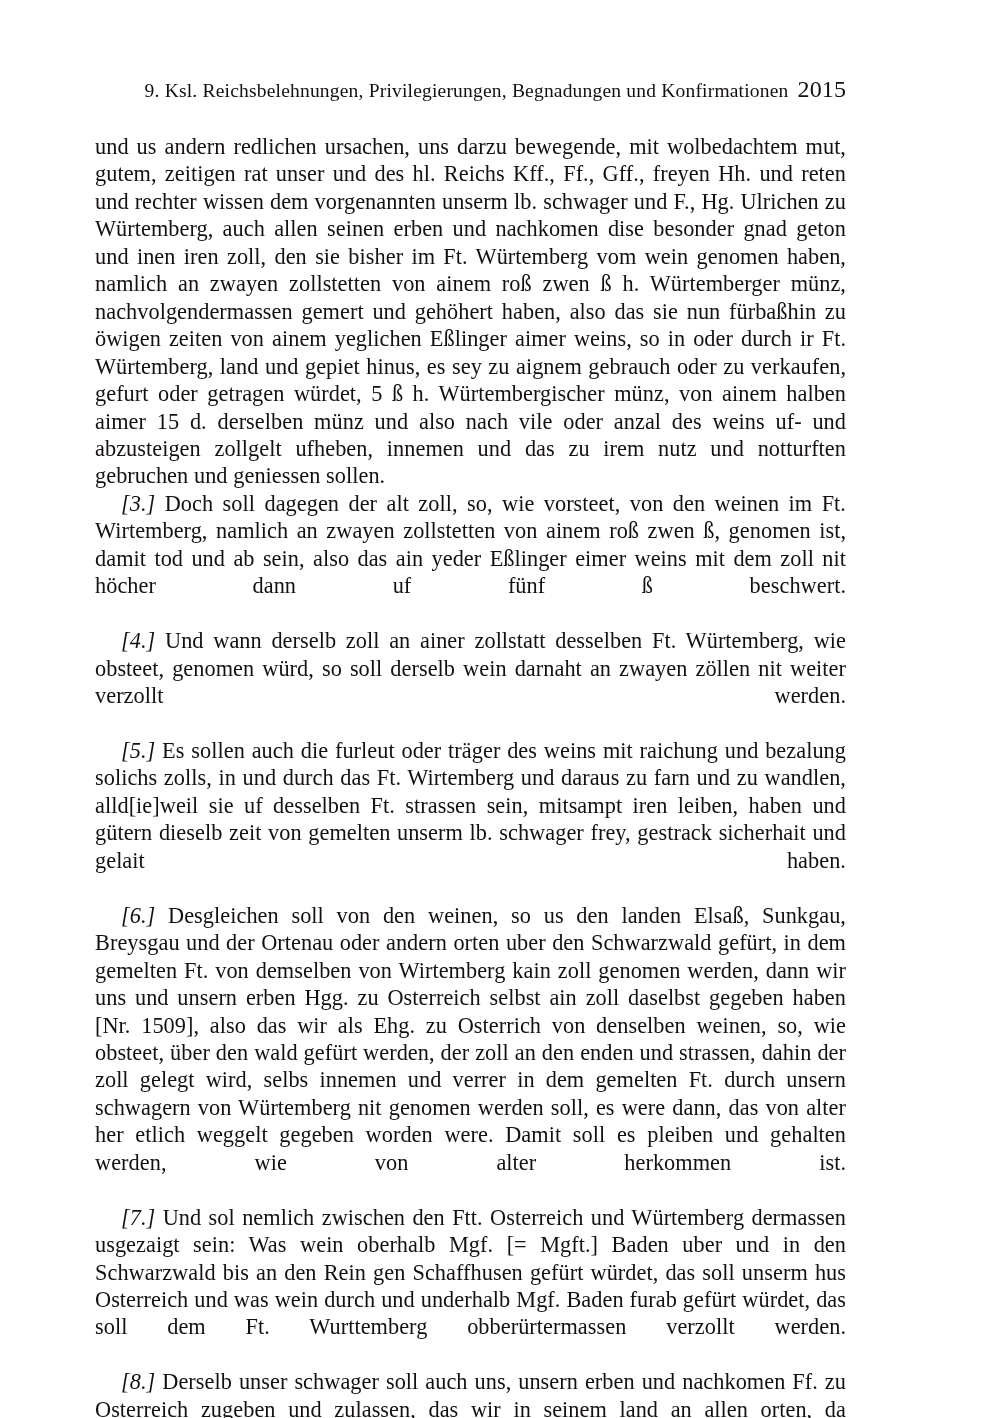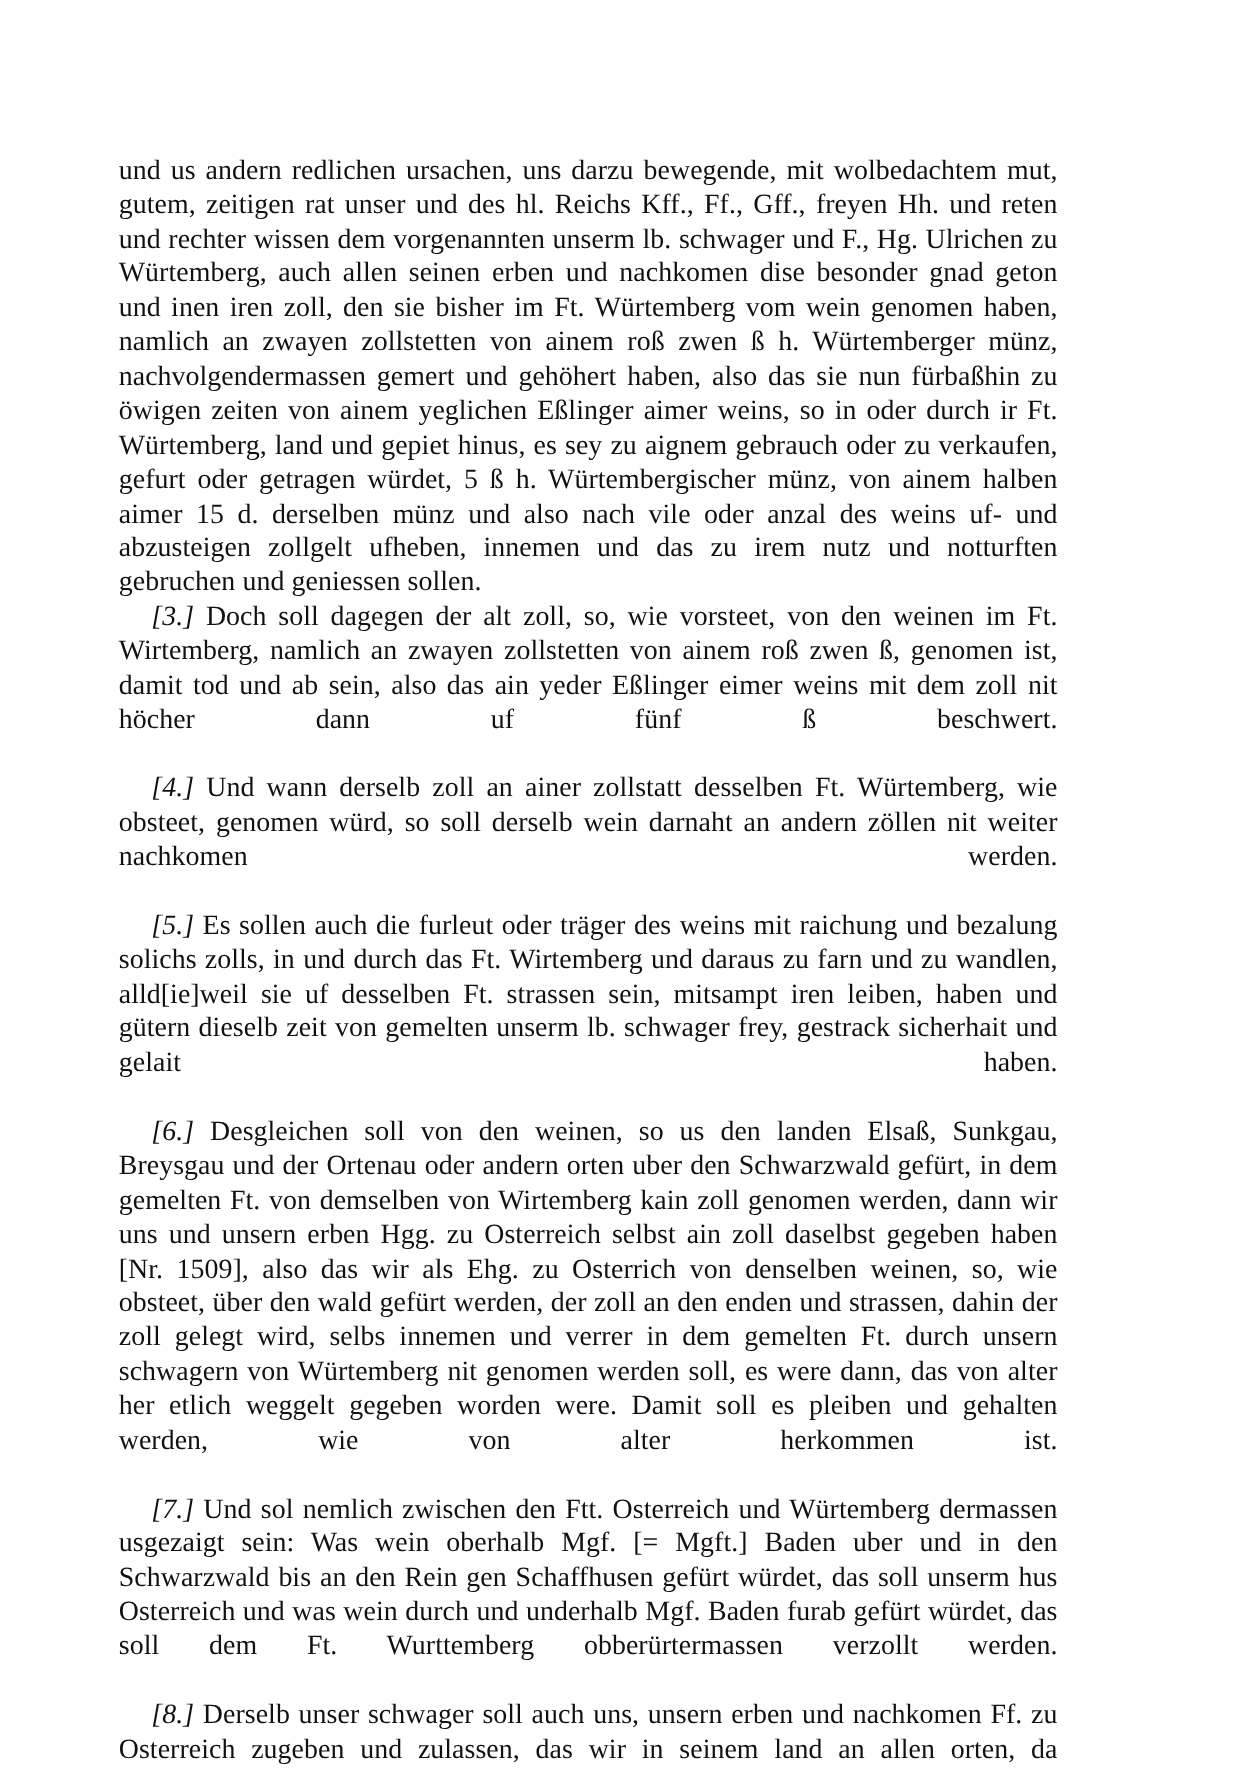--- a/index.html
+++ b/index.html
@@ -64,20 +64,21 @@
     text-justify: inter-word;
     hyphens: none;
     letter-spacing: 0.002em;
     word-spacing: 0.004em;
   }
   .para.indent {
     text-indent: 26px;
   }
   .para.flush {
     text-indent: 0;
+    margin-top: 11px;
   }
   
   .para::after {
     content: "";
     display: inline-block;
     width: 100%;
   }
   .para.full-justify::after {
     content: none;
   }
@@ -86,28 +87,32 @@
     font-style: italic;
   }
   .ed {
   }
 </style>
 </head>
 <body>
 
 <div class="page">
 
+  <div class="running-head">
+    <span class="head-title">9. Ksl. Reichsbelehnungen, Privilegierungen, Begnadungen und Konfirmationen</span>
+    <span class="head-folio">2015</span>
+  </div>
 
   <div class="textblock">
 
     <p class="para flush full-justify"><span>und us andern redlichen ursachen, uns darzu bewegende, mit wolbedachtem mut, gutem, zeitigen rat unser und des hl. Reichs Kff., Ff., Gff., freyen Hh. und reten und rechter wissen dem vorgenannten unserm lb. schwager und F., Hg. Ulrichen zu Würtemberg, auch allen seinen erben und nachkomen dise besonder gnad geton und inen iren zoll, den sie bisher im Ft. Würtemberg vom wein genomen haben, namlich an zwayen zollstetten von ainem roß zwen ß h. Würtemberger münz, nachvolgendermassen gemert und gehöhert haben, also das sie nun fürbaßhin zu öwigen zeiten von ainem yeglichen Eßlinger aimer weins, so in oder durch ir Ft. Würtemberg, land und gepiet hinus, es sey zu aignem gebrauch oder zu verkaufen, gefurt oder getragen würdet, 5 ß h. Würtembergischer münz, von ainem halben aimer 15 d. derselben münz und also nach vile oder anzal des weins uf- und abzusteigen zollgelt ufheben, innemen und das zu irem nutz und notturften gebruchen und geniessen sollen.</span></p>
 
     <p class="para indent"><span class="sec">[3.]</span> <span>Doch soll dagegen der alt zoll, so, wie vorsteet, von den weinen im Ft. Wirtemberg, namlich an zwayen zollstetten von ainem roß zwen ß, genomen ist, damit tod und ab sein, also das ain yeder Eßlinger eimer weins mit dem zoll nit höcher dann uf fünf ß beschwert.</span></p>
 
-    <p class="para indent"><span class="sec">[4.]</span> <span>Und wann derselb zoll an ainer zollstatt desselben Ft. Würtemberg, wie obsteet, genomen würd, so soll derselb wein darnaht an andern zöllen nit weiter nachkomen werden.</span></p>
+    <p class="para indent"><span class="sec">[4.]</span> <span>Und wann derselb zoll an ainer zollstatt desselben Ft. Würtemberg, wie obsteet, genomen würd, so soll derselb wein darnaht an zwayen zöllen nit weiter verzollt werden.</span></p>
 
     <p class="para indent"><span class="sec">[5.]</span> <span>Es sollen auch die furleut oder träger des weins mit raichung und bezalung solichs zolls, in und durch das Ft. Wirtemberg und daraus zu farn und zu wandlen, alld</span><span class="ed">[ie]</span><span>weil sie uf desselben Ft. strassen sein, mitsampt iren leiben, haben und gütern dieselb zeit von gemelten unserm lb. schwager frey, gestrack sicherhait und gelait haben.</span></p>
 
     <p class="para indent"><span class="sec">[6.]</span> <span>Desgleichen soll von den weinen, so us den landen Elsaß, Sunkgau, Breysgau und der Ortenau oder andern orten uber den Schwarzwald gefürt, in dem gemelten Ft. von demselben von Wirtemberg kain zoll genomen werden, dann wir uns und unsern erben Hgg. zu Osterreich selbst ain zoll daselbst gegeben haben </span><span class="ed">[Nr. 1509]</span><span>, also das wir als Ehg. zu Osterrich von denselben weinen, so, wie obsteet, über den wald gefürt werden, der zoll an den enden und strassen, dahin der zoll gelegt wird, selbs innemen und verrer in dem gemelten Ft. durch unsern schwagern von Würtemberg nit genomen werden soll, es were dann, das von alter her etlich weggelt gegeben worden were. Damit soll es pleiben und gehalten werden, wie von alter herkommen ist.</span></p>
 
     <p class="para indent"><span class="sec">[7.]</span> <span>Und sol nemlich zwischen den Ftt. Osterreich und Würtemberg dermassen usgezaigt sein: Was wein oberhalb Mgf. </span><span class="ed">[= Mgft.]</span><span> Baden uber und in den Schwarzwald bis an den Rein gen Schaffhusen gefürt würdet, das soll unserm hus Osterreich und was wein durch und underhalb Mgf. Baden furab gefürt würdet, das soll dem Ft. Wurttemberg obberürtermassen verzollt werden.</span></p>
 
     <p class="para indent"><span class="sec">[8.]</span> <span>Derselb unser schwager soll auch uns, unsern erben und nachkomen Ff. zu Osterreich zugeben und zulassen, das wir in seinem land an allen orten, da</span></p>
 
   </div>

